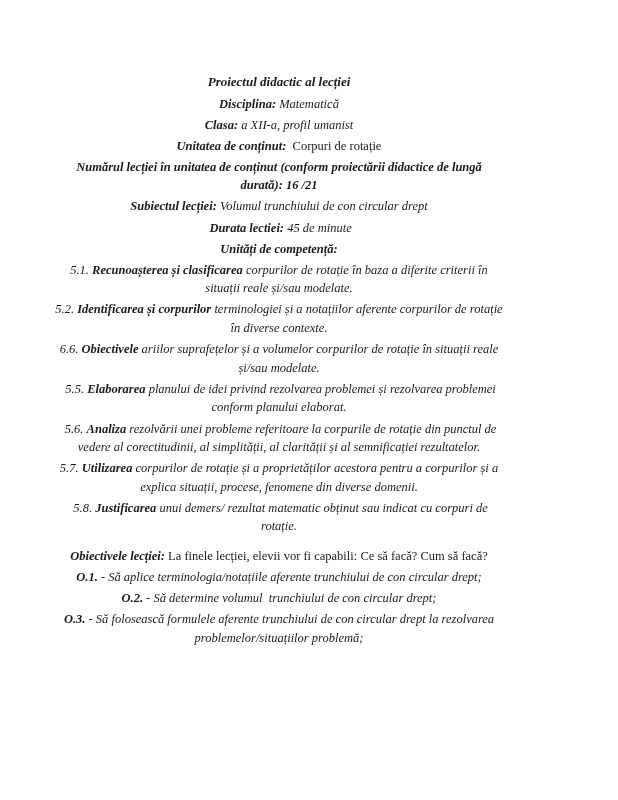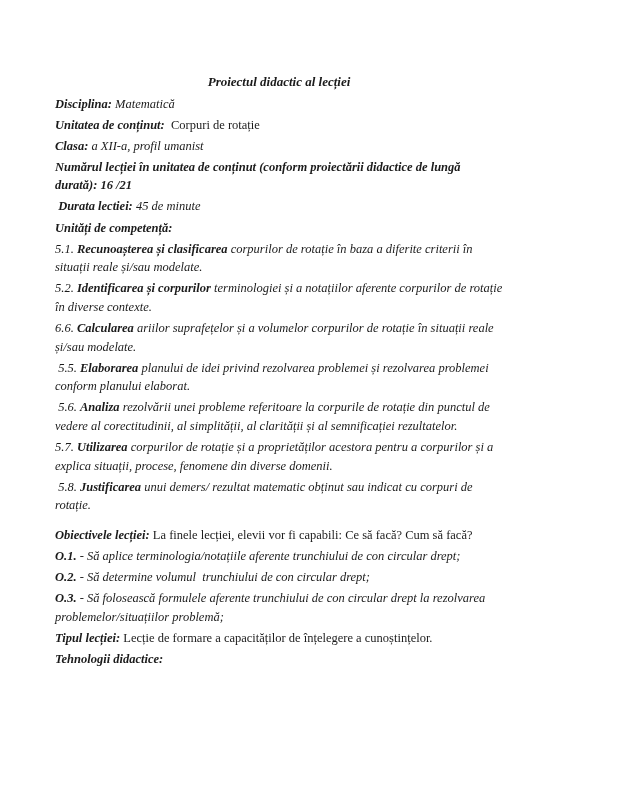--- a/index.html
+++ b/index.html
@@ -22,55 +22,52 @@
     font-style: italic;
     font-size: 13px;
     line-height: 18.5px;
     margin-bottom: 3px;
     white-space: pre-wrap;
   }
   p.para {
     font-size: 12.5px;
     line-height: 18.6px;
     margin: 0 0 2.5px 0;
-    text-align: left;
+    text-align: center;
   }
   .seg { white-space: pre-wrap; }
   .s-bi { font-weight: bold; font-style: italic; }
   .s-i  { font-style: italic; }
   .s-r  { font-style: normal; font-weight: normal; }
   .section-objectives { margin-top: 11px; }
 </style>
 </head>
 <body>
 
 <div class="page">
   <div class="doc-title">Proiectul didactic al lecției</div>
   <div id="doc-body">
       <div class="section section-meta">
         <p class="para"><span class="seg s-bi">Disciplina:</span><span class="seg s-i"> Matematică</span></p>
+        <p class="para"><span class="seg s-bi">Clasa:</span><span class="seg s-i"> a XII-a, profil umanist</span></p>
         <p class="para"><span class="seg s-bi">Unitatea de conținut:</span><span class="seg s-r">  Corpuri de rotație</span></p>
-        <p class="para"><span class="seg s-bi">Clasa:</span><span class="seg s-i"> a XII-a, profil umanist</span></p>
         <p class="para"><span class="seg s-bi">Numărul lecției în unitatea de conținut (conform proiectării didactice de lungă durată): 16 /21</span></p>
+        <p class="para"><span class="seg s-bi">Subiectul lecției:</span><span class="seg s-i"> Volumul trunchiului de con circular drept</span></p>
         <p class="para"><span class="seg s-bi"> Durata lectiei:</span><span class="seg s-i"> 45 de minute</span></p>
         <p class="para"><span class="seg s-bi">Unități de competență:</span></p>
       </div>
       <div class="section section-competencies">
         <p class="para"><span class="seg s-i">5.1. </span><span class="seg s-bi">Recunoașterea și clasificarea </span><span class="seg s-i">corpurilor de rotație în baza a diferite criterii în situații reale și/sau modelate.</span></p>
         <p class="para"><span class="seg s-i">5.2. </span><span class="seg s-bi">Identificarea și corpurilor </span><span class="seg s-i">terminologiei și a notațiilor aferente corpurilor de rotație în diverse contexte.</span></p>
-        <p class="para"><span class="seg s-i">6.6. </span><span class="seg s-bi">Calcularea </span><span class="seg s-i">ariilor suprafețelor și a volumelor corpurilor de rotație în situații reale și/sau modelate.</span></p>
+        <p class="para"><span class="seg s-i">6.6. </span><span class="seg s-bi">Obiectivele </span><span class="seg s-i">ariilor suprafețelor și a volumelor corpurilor de rotație în situații reale și/sau modelate.</span></p>
         <p class="para"><span class="seg s-i"> 5.5. </span><span class="seg s-bi">Elaborarea </span><span class="seg s-i">planului de idei privind rezolvarea problemei și rezolvarea problemei conform planului elaborat.</span></p>
         <p class="para"><span class="seg s-i"> 5.6. </span><span class="seg s-bi">Analiza </span><span class="seg s-i">rezolvării unei probleme referitoare la corpurile de rotație din punctul de vedere al corectitudinii, al simplității, al clarității și al semnificației rezultatelor.</span></p>
         <p class="para"><span class="seg s-i">5.7. </span><span class="seg s-bi">Utilizarea </span><span class="seg s-i">corpurilor de rotație și a proprietăților acestora pentru a corpurilor și a explica situații, procese, fenomene din diverse domenii.</span></p>
         <p class="para"><span class="seg s-i"> 5.8. </span><span class="seg s-bi">Justificarea </span><span class="seg s-i">unui demers/ rezultat matematic obținut sau indicat cu corpuri de rotație.</span></p>
       </div>
       <div class="section section-objectives">
         <p class="para"><span class="seg s-bi">Obiectivele lecției:</span><span class="seg s-r"> La finele lecției, elevii vor fi capabili: Ce să facă? Cum să facă?</span></p>
         <p class="para"><span class="seg s-bi">O.1.</span><span class="seg s-i"> - Să aplice terminologia/notațiile aferente trunchiului de con circular drept;</span></p>
         <p class="para"><span class="seg s-bi">O.2.</span><span class="seg s-i"> - Să determine volumul  trunchiului de con circular drept;</span></p>
         <p class="para"><span class="seg s-bi">O.3.</span><span class="seg s-i"> - Să folosească formulele aferente trunchiului de con circular drept la rezolvarea problemelor/situațiilor problemă;</span></p>
       </div>
-      <div class="section section-closing">
-        <p class="para"><span class="seg s-bi">Tipul lecției:</span><span class="seg s-r"> Lecție de formare a capacităților de înțelegere a cunoștințelor.</span></p>
-        <p class="para"><span class="seg s-bi">Tehnologii didactice:</span></p>
-      </div>
     </div>
 </div>
 
 </body></html>

